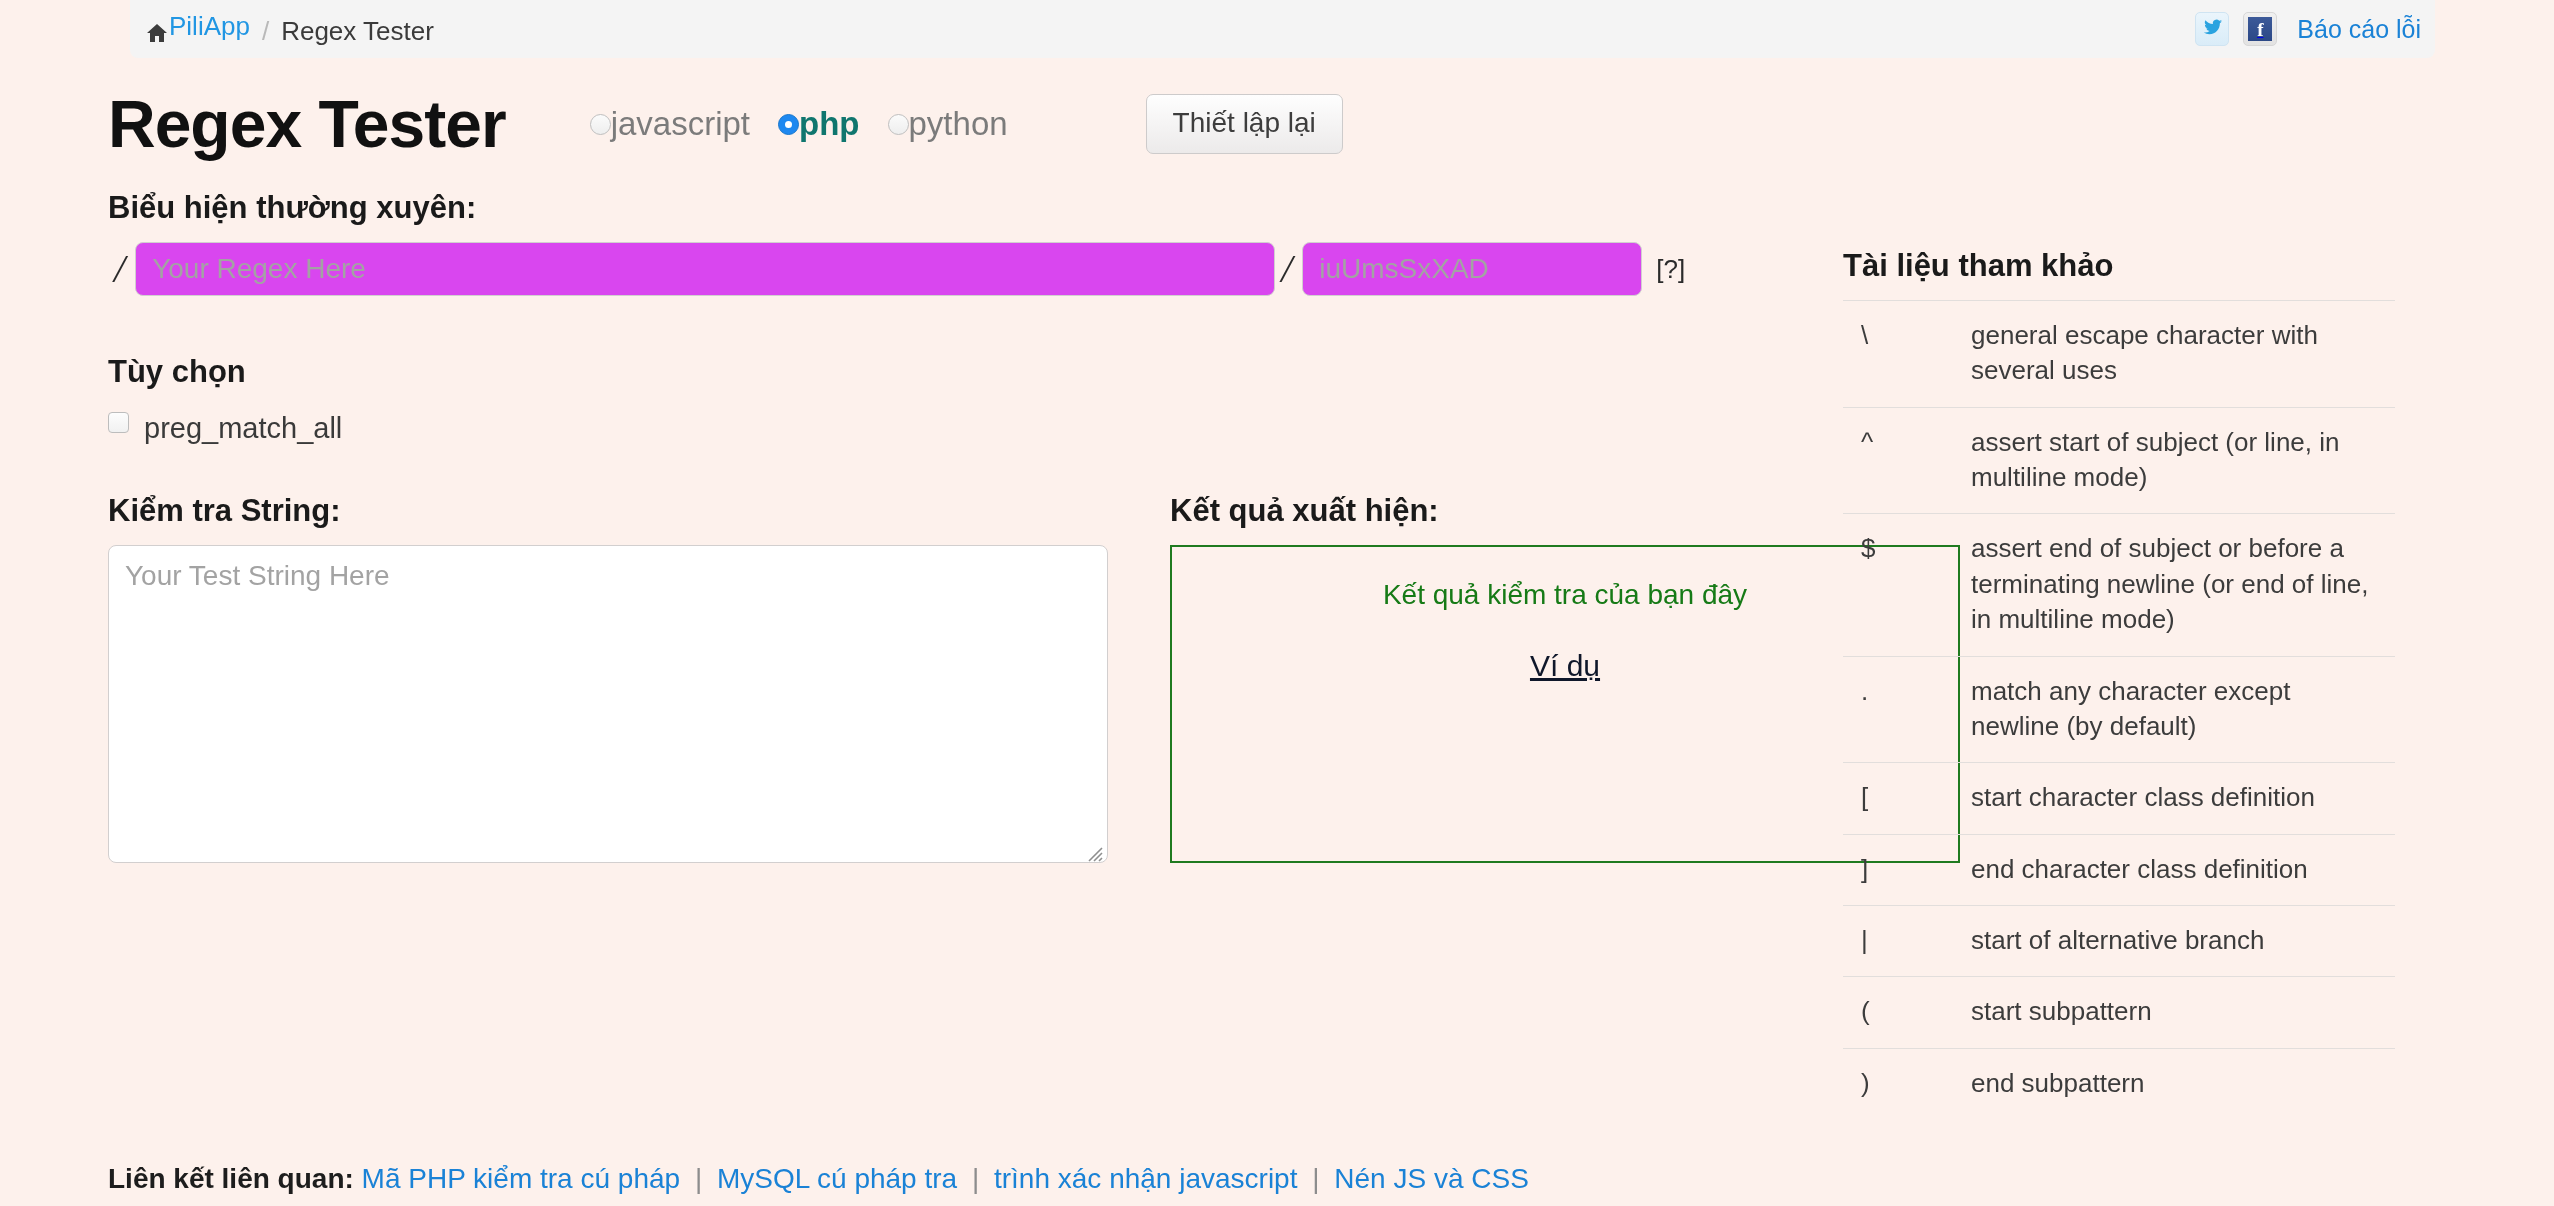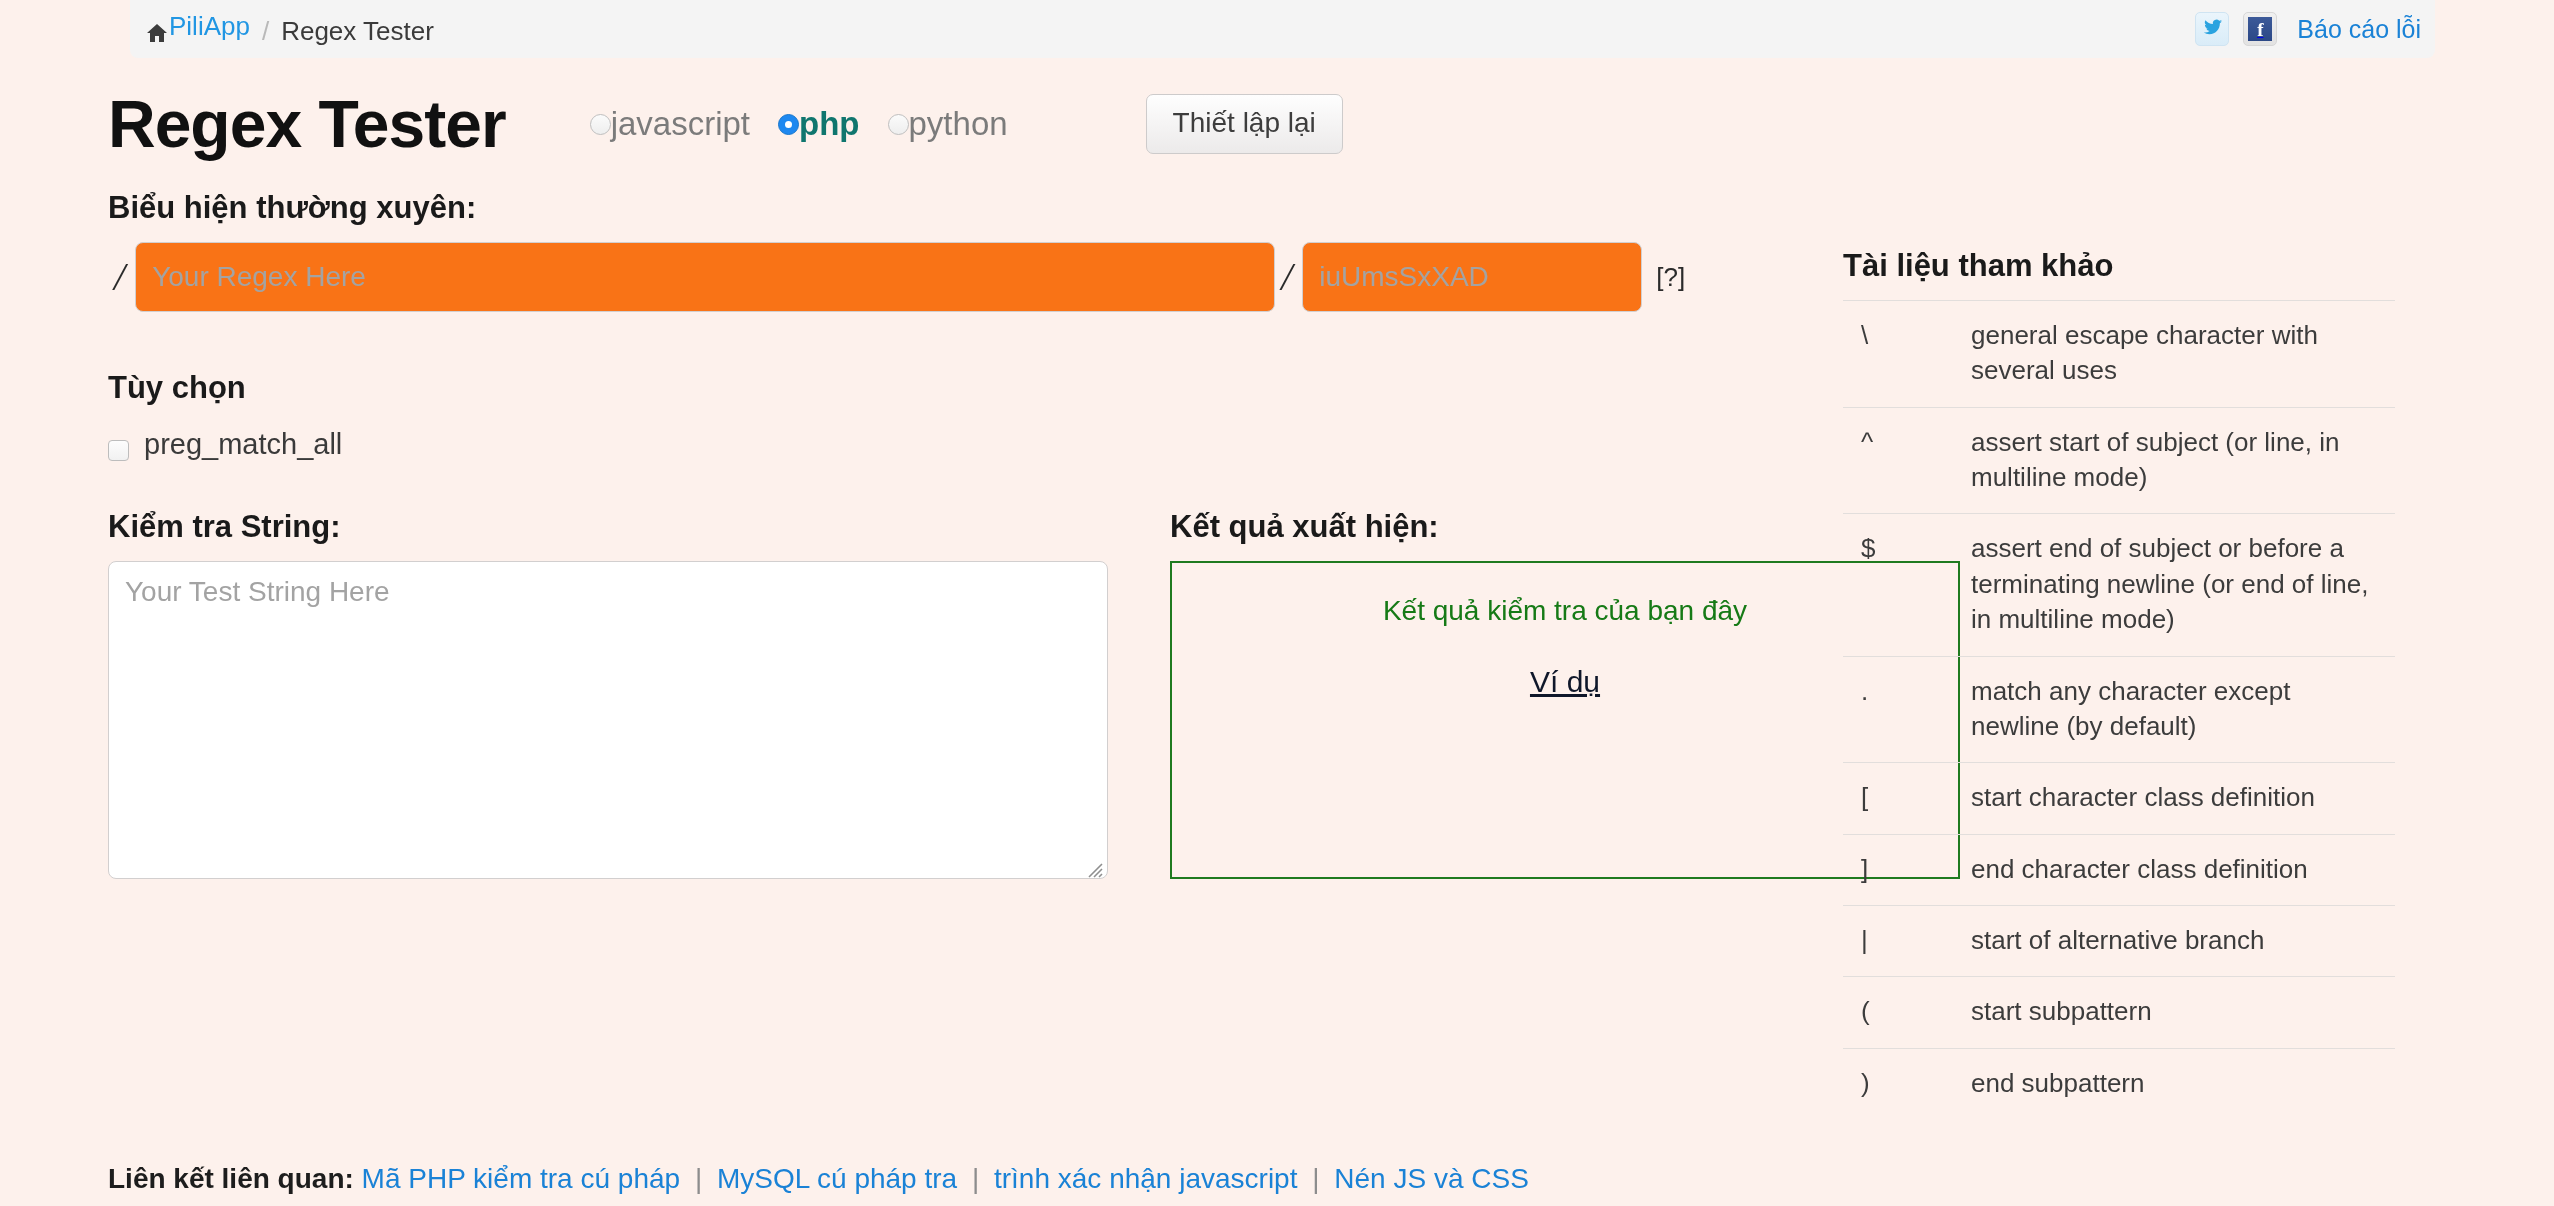--- a/index.html
+++ b/index.html
@@ -201,46 +201,46 @@
   }
   .slash {
     font-size: 40px;
     color: #2a2a2a;
     font-style: italic;
     font-family: "Liberation Serif", serif;
     margin: 0 10px 0 6px;
     line-height: 1;
   }
   .text-field {
-    background: #f97316;
+    background: #d946ef;
     border: 1px solid #d2cfcf;
     border-radius: 8px;
     box-sizing: border-box;
-    height: 70px;
+    height: 54px;
     font-size: 28px;
     font-family: "Liberation Sans", sans-serif;
     color: #333333;
     padding: 0 16px;
     outline: none;
   }
   .text-field::placeholder { color: #a3a3a3; }
   #regex-input { width: 1140px; }
   #flags-input  { width: 340px; }
   .help-link {
     font-size: 26px;
     color: #2b2b2b;
     text-decoration: none;
     margin-left: 14px;
     white-space: nowrap;
   }
 
   .options-block { margin-top: 58px; }
   .checkbox-row {
     display: flex;
-    align-items: flex-end;
+    align-items: flex-start;
     gap: 15px;
     margin-top: 22px;
   }
   .checkbox-box {
     width: 21px;
     height: 21px;
     border: 1px solid #bdbdbd;
     border-radius: 4px;
     background: linear-gradient(#fdfdfd, #f1f1f1);
     box-sizing: border-box;

